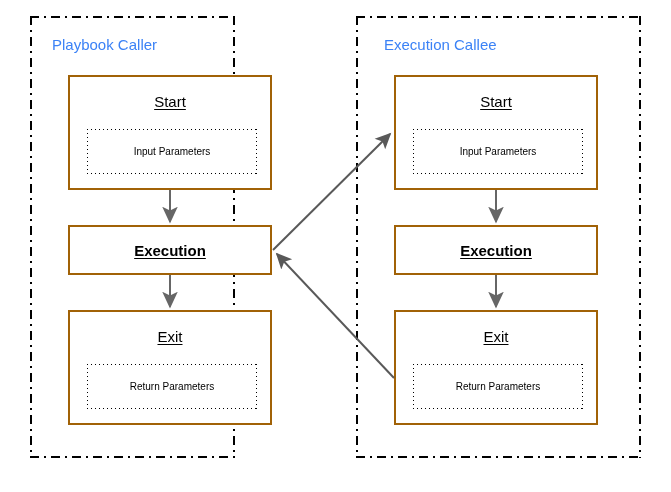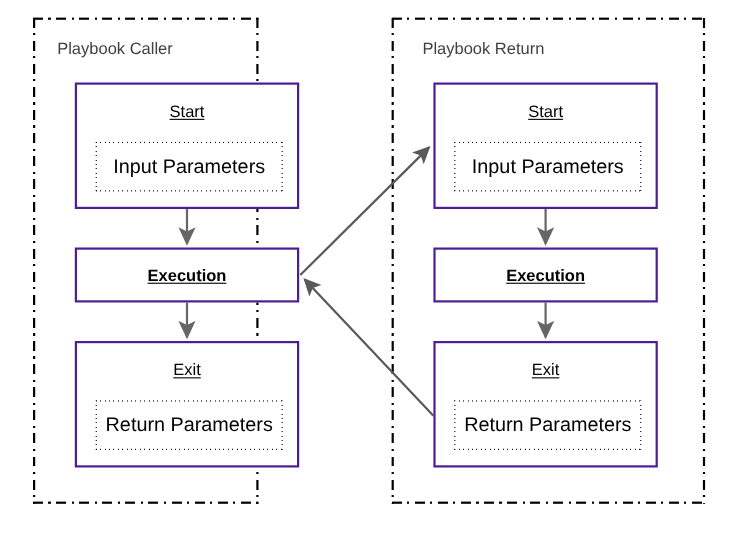--- a/index.html
+++ b/index.html
@@ -35,28 +35,28 @@
     background-size: 100% 2px, 100% 2px, 2px 100%, 2px 100%;
     background-position: 0 0, 0 100%, 0 0, 100% 0;
     background-repeat: no-repeat;
   }
 
   .lane-title {
     position: absolute;
     left: 22px;
     top: 20px;
     font-size: 15px;
-    color: #404040;
+    color: #3b82f6;
     white-space: nowrap;
   }
 
   
   .node {
     position: absolute;
-    border: 2px solid #4c1d95;
+    border: 2px solid #a16207;
     background: #ffffff;
     box-sizing: border-box;
     padding-left: 28px;
   }
   .node-title {
     position: absolute;
     left: 0;
     right: 0;
     text-align: center;
     font-size: 15px;
@@ -78,21 +78,21 @@
       repeating-linear-gradient(to bottom, #000 0 1px, transparent 1px 4px),
       repeating-linear-gradient(to bottom, #000 0 1px, transparent 1px 4px);
     background-size: 100% 1px, 100% 1px, 1px 100%, 1px 100%;
     background-position: 0 0, 0 100%, 0 0, 100% 0;
     background-repeat: no-repeat;
     display: flex;
     align-items: center;
     justify-content: center;
   }
   .param-label {
-    font-size: 18px;
+    font-size: 10px;
     color: #000000;
     white-space: nowrap;
   }
 
   #arrows {
     position: absolute;
     left: 0;
     top: 0;
     width: 671px;
     height: 492px;
@@ -119,21 +119,21 @@
   </div>
 
   <div class="node tall" style="left:68px; top:310px; width:204px; height:115px;">
     <div class="node-title">Exit</div>
     <div class="param-box" style="left:17px; top:52px; width:170px; height:45px;">
       <span class="param-label">Return Parameters</span>
     </div>
   </div>
 
   <div class="lane" style="left:356px; top:16px; width:285px; height:442px;"></div>
-  <div class="lane-title" style="left:384px; top:36px;">Playbook Return</div>
+  <div class="lane-title" style="left:384px; top:36px;">Execution Callee</div>
 
   <div class="node tall" style="left:394px; top:75px; width:204px; height:115px;">
     <div class="node-title">Start</div>
     <div class="param-box" style="left:17px; top:52px; width:170px; height:45px;">
       <span class="param-label">Input Parameters</span>
     </div>
   </div>
 
   <div class="node short" style="left:394px; top:225px; width:204px; height:50px;">
     <div class="node-title">Execution</div>

